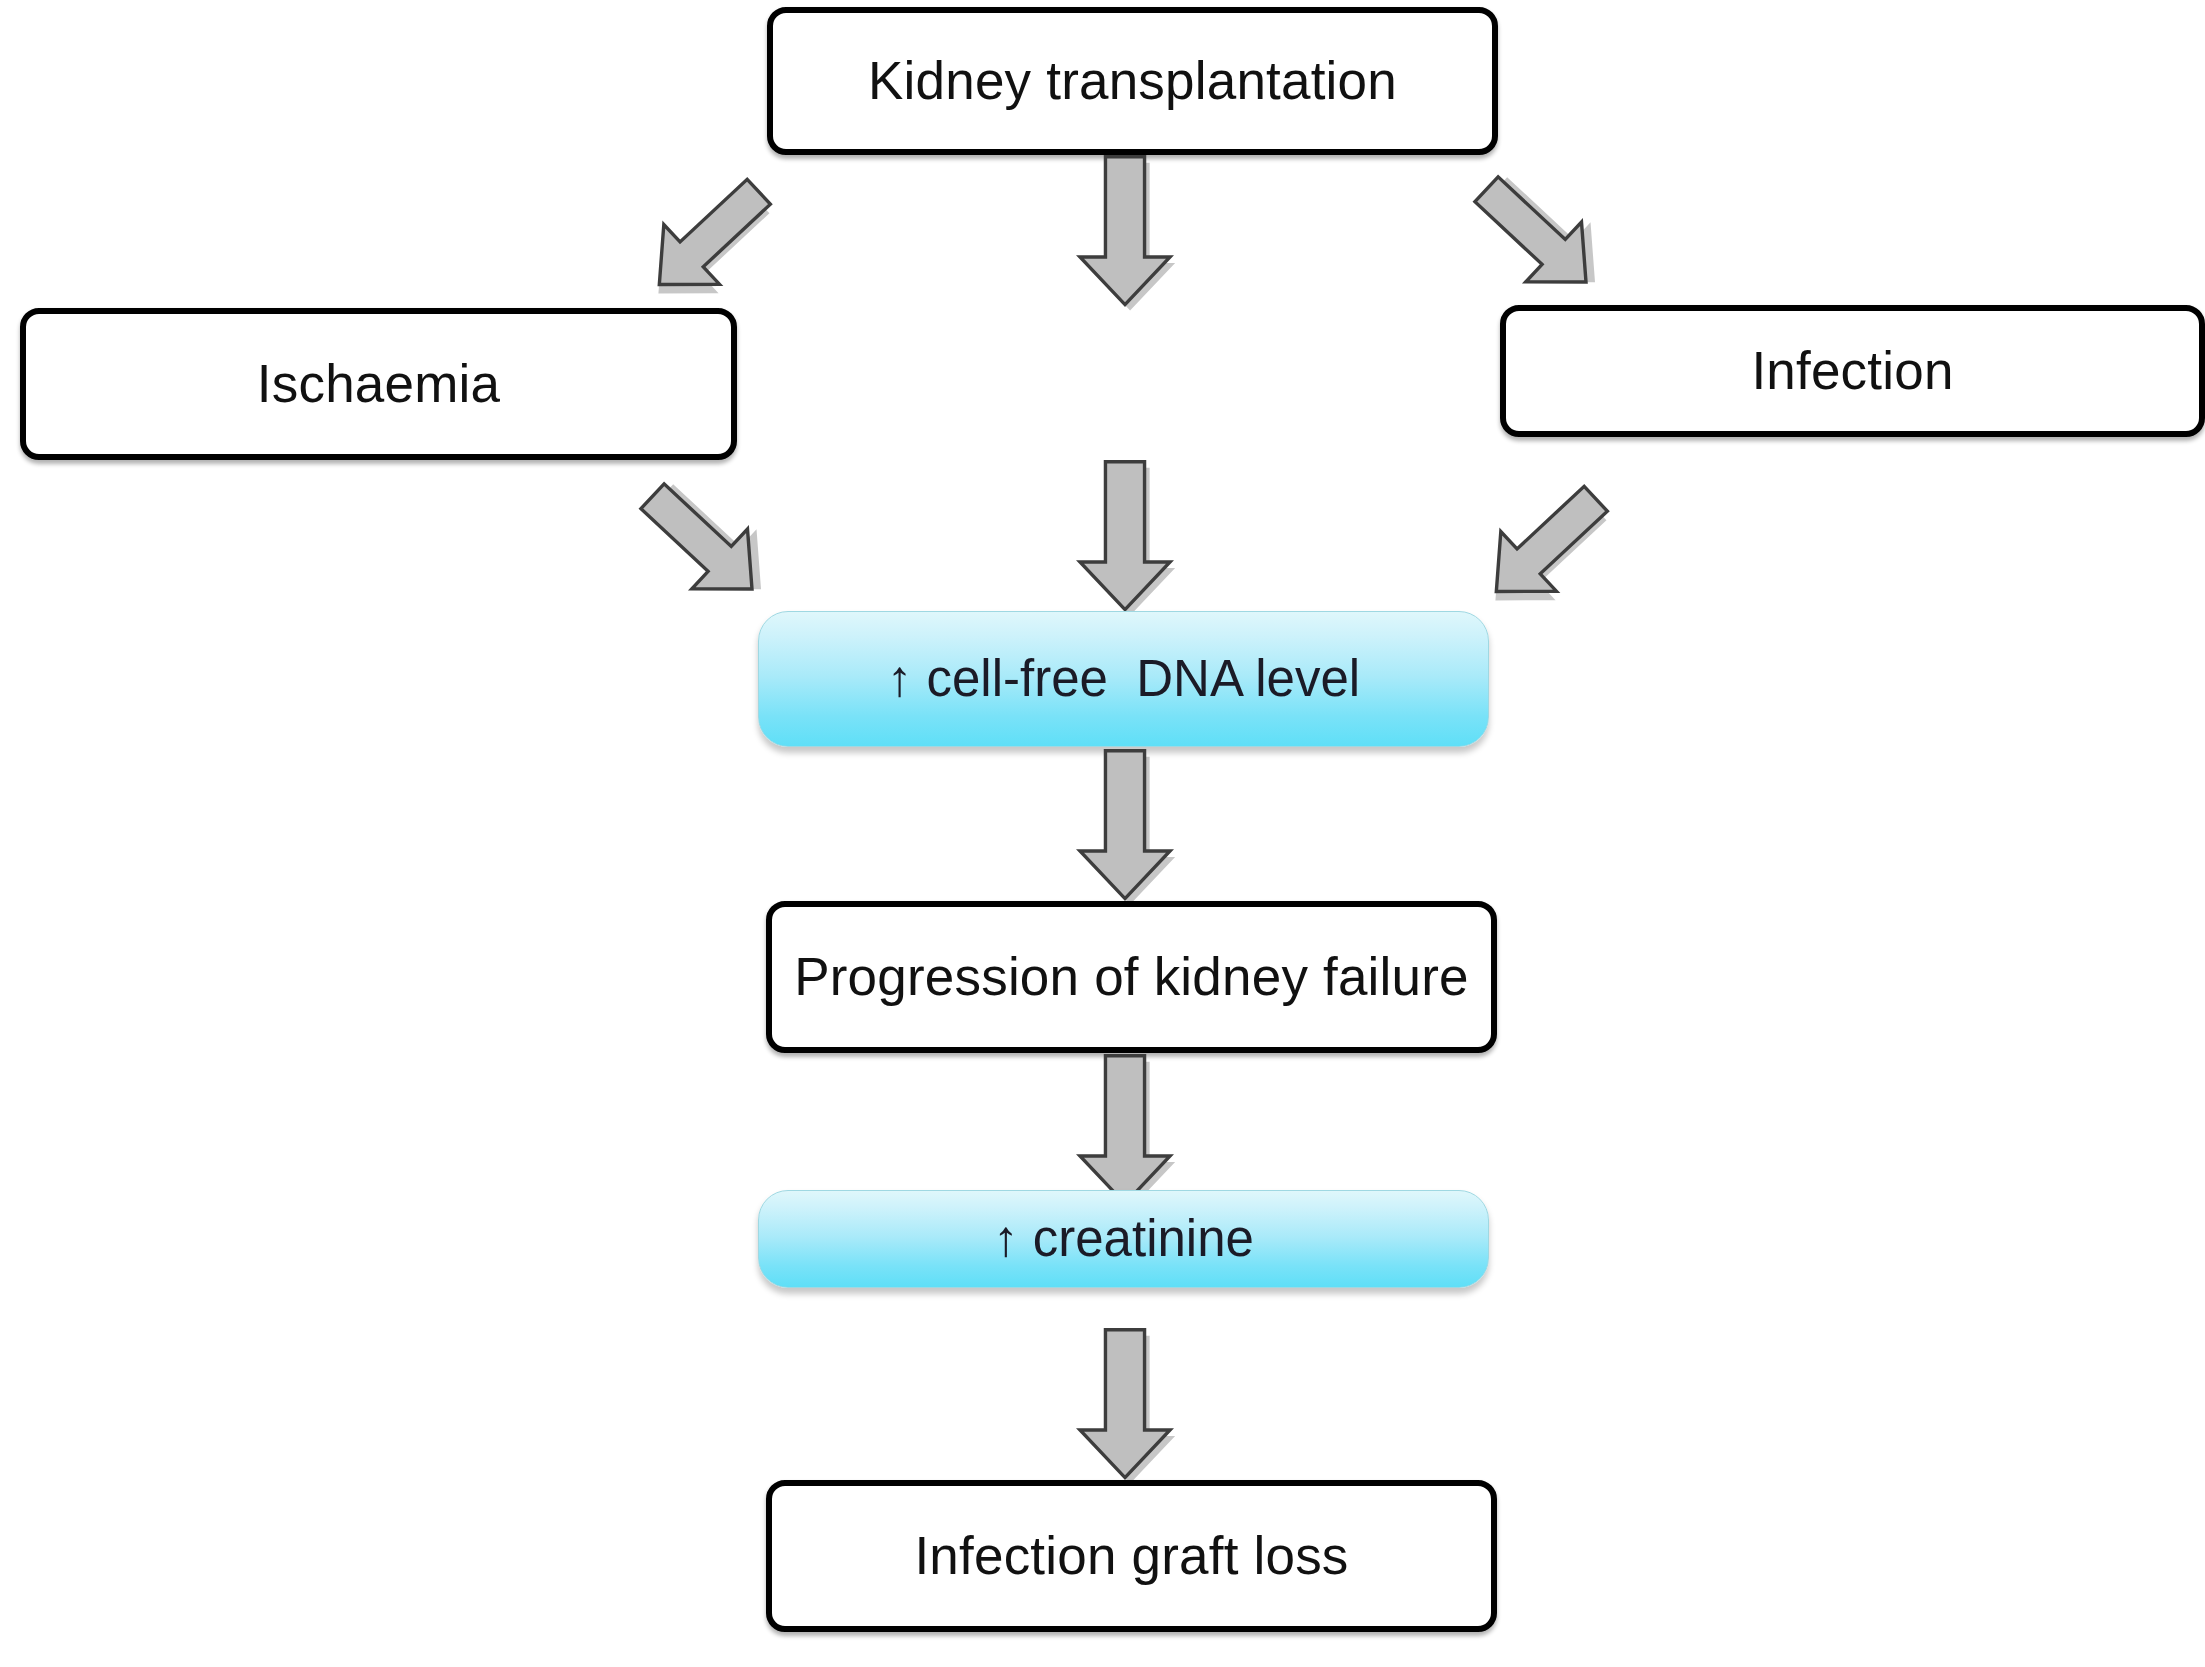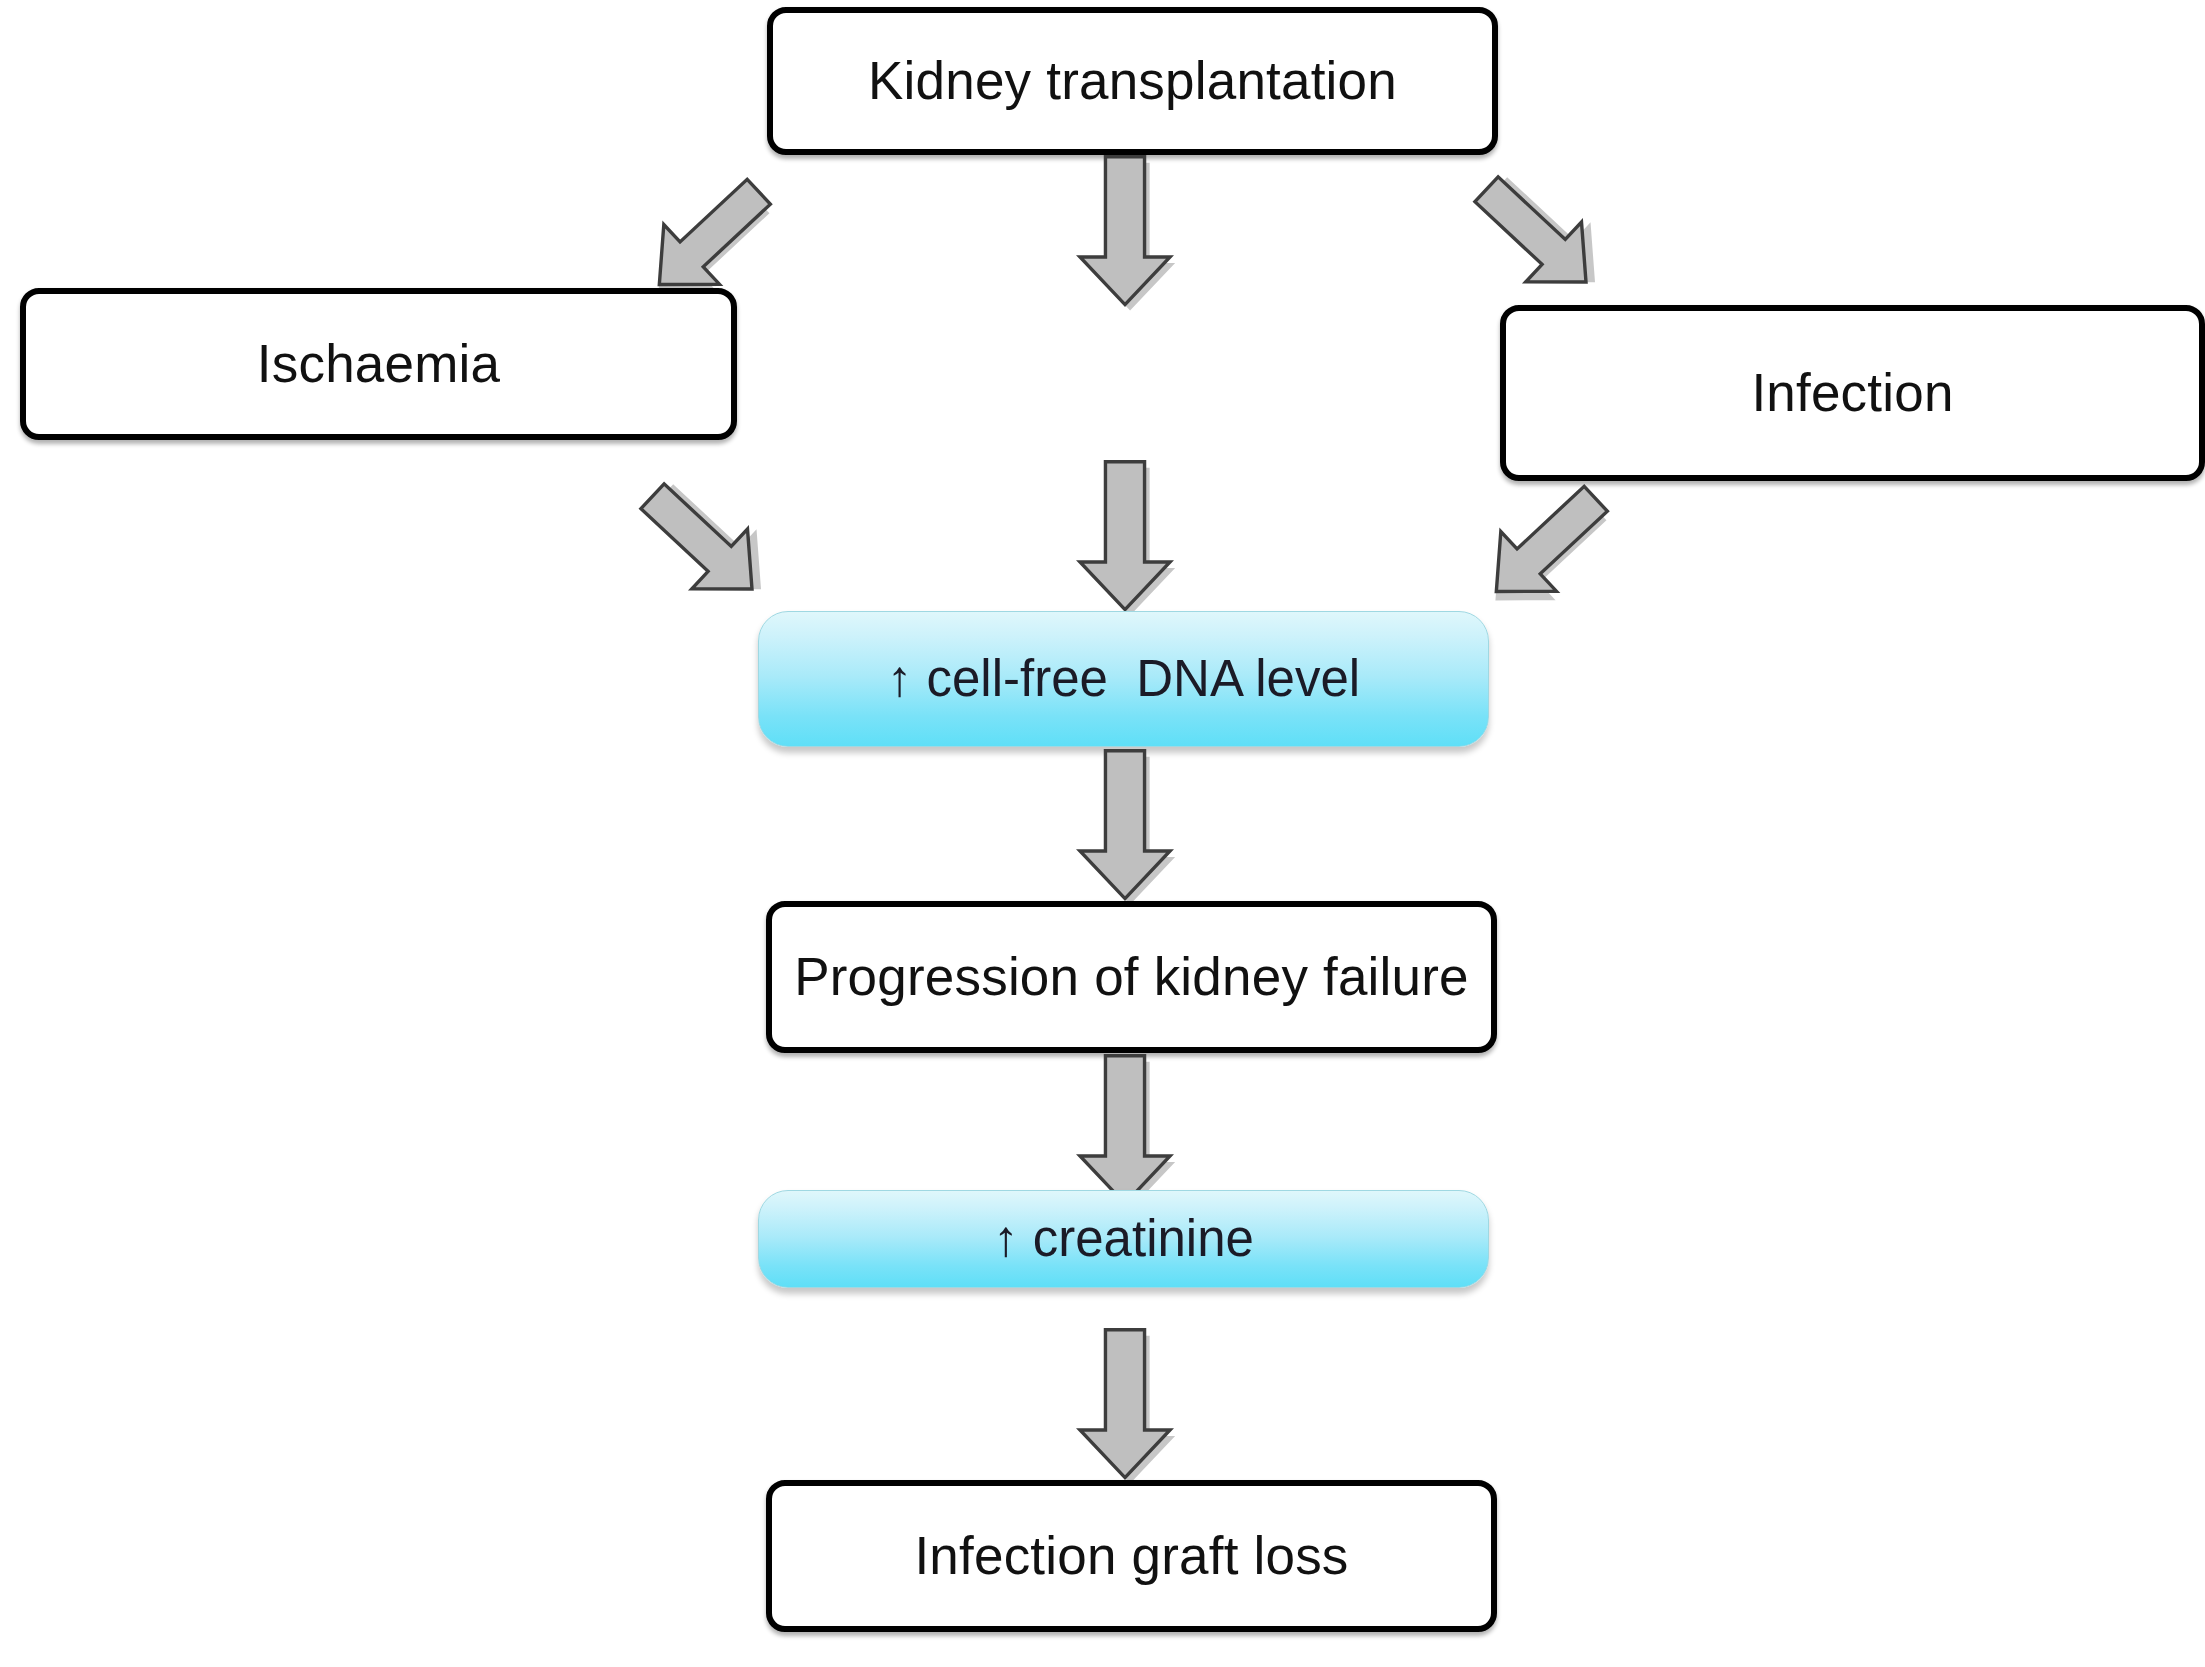--- a/index.html
+++ b/index.html
@@ -112,26 +112,26 @@
 
   <div class="arrow" style="left:1447px; top:153px; width:170px; height:162px;">
     <svg width="170" height="162" viewBox="0 0 200 190">
       <g transform="rotate(-47 100 95)">
         <polygon class="arrow-shadow" points="82,20 122,20 122,128 150,128 102,180 54,128 82,128" transform="translate(7,8)"></polygon>
         <polygon class="arrow-shape" points="82,20 122,20 122,128 150,128 102,180 54,128 82,128"></polygon>
       </g>
     </svg>
   </div>
 
-  <div class="node node-plain" style="left:12px; top:288px; width:717px; height:152px;">
+  <div class="node node-plain" style="left:12px; top:308px; width:717px; height:152px;">
     <span class="node-label">Ischaemia</span>
   </div>
 
 
-  <div class="node node-plain" style="left:1492px; top:305px; width:705px; height:176px;">
+  <div class="node node-plain" style="left:1492px; top:305px; width:705px; height:132px;">
     <span class="node-label">Infection</span>
   </div>
 
   <div class="arrow" style="left:613px; top:460px; width:170px; height:162px;">
     <svg width="170" height="162" viewBox="0 0 200 190">
       <g transform="rotate(-47 100 95)">
         <polygon class="arrow-shadow" points="82,20 122,20 122,128 150,128 102,180 54,128 82,128" transform="translate(7,8)"></polygon>
         <polygon class="arrow-shape" points="82,20 122,20 122,128 150,128 102,180 54,128 82,128"></polygon>
       </g>
     </svg>

